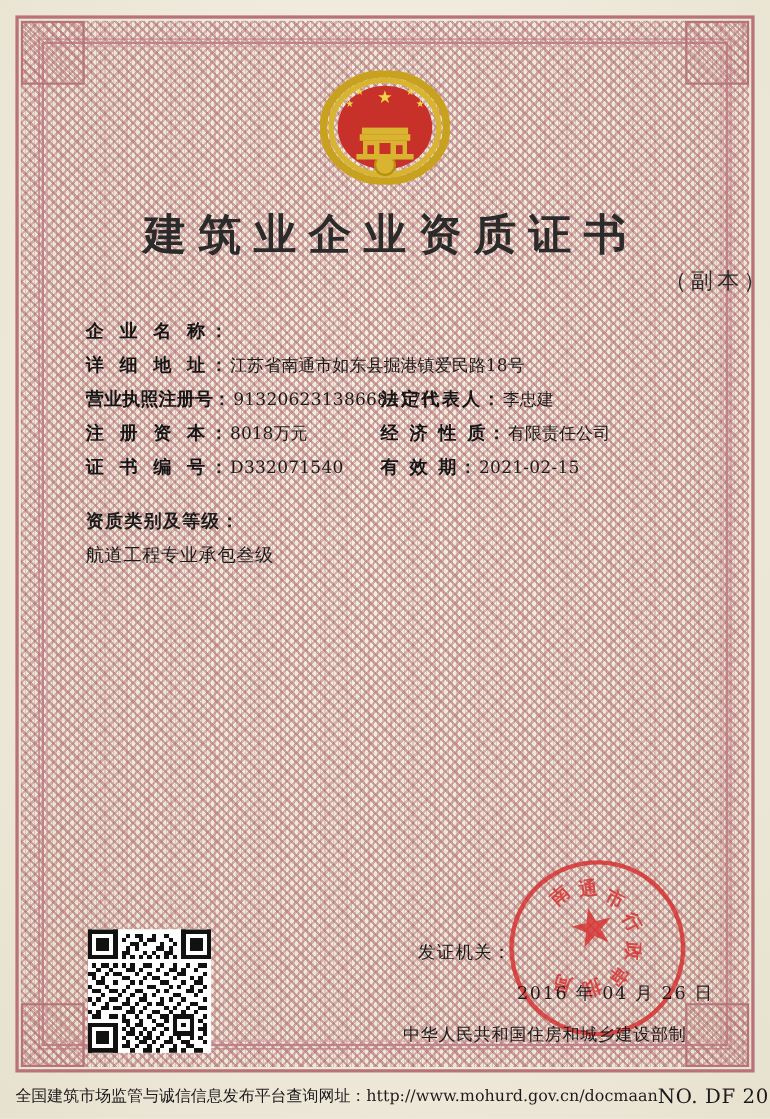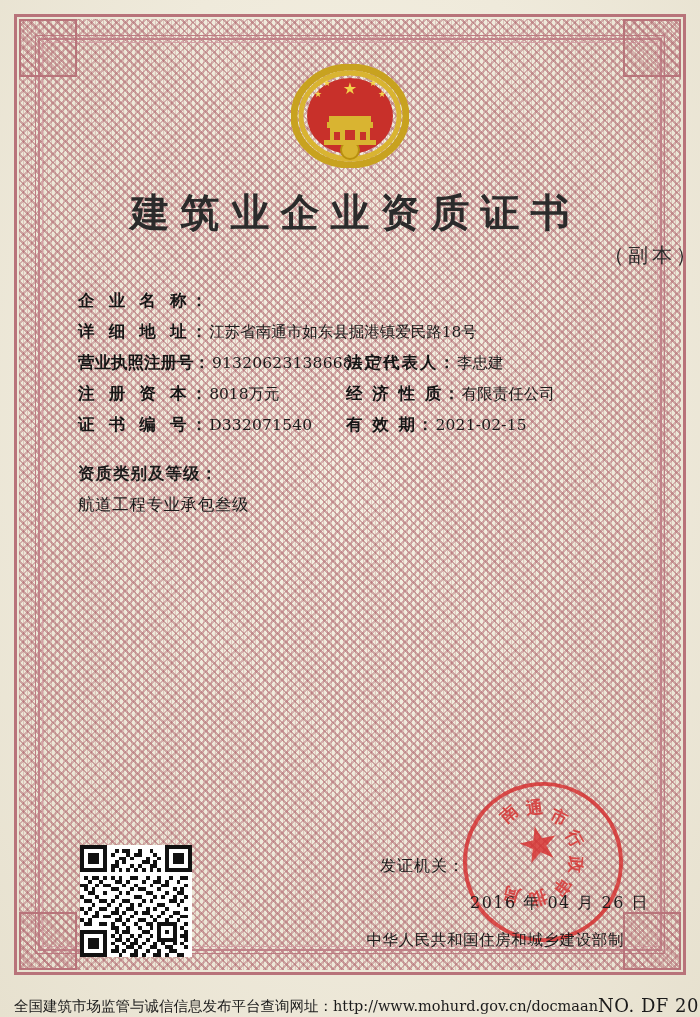--- a/index.html
+++ b/index.html
@@ -251,21 +251,20 @@
     background: #fff;
   }
 
   
   .footer {
     position: absolute;
     left: 0; right: 0;
     bottom: 0;
     height: 30px;
     display: flex;
-    align-items: flex-end;
     justify-content: space-between;
     padding: 0 14px 1px 14px;
     box-sizing: border-box;
     font-family: "DejaVu Serif", serif;
     font-size: 14.5px;
     color: #1b1b1b;
     overflow: hidden;
   }
   .footer .fl { white-space: nowrap; }
   .footer .fr {

